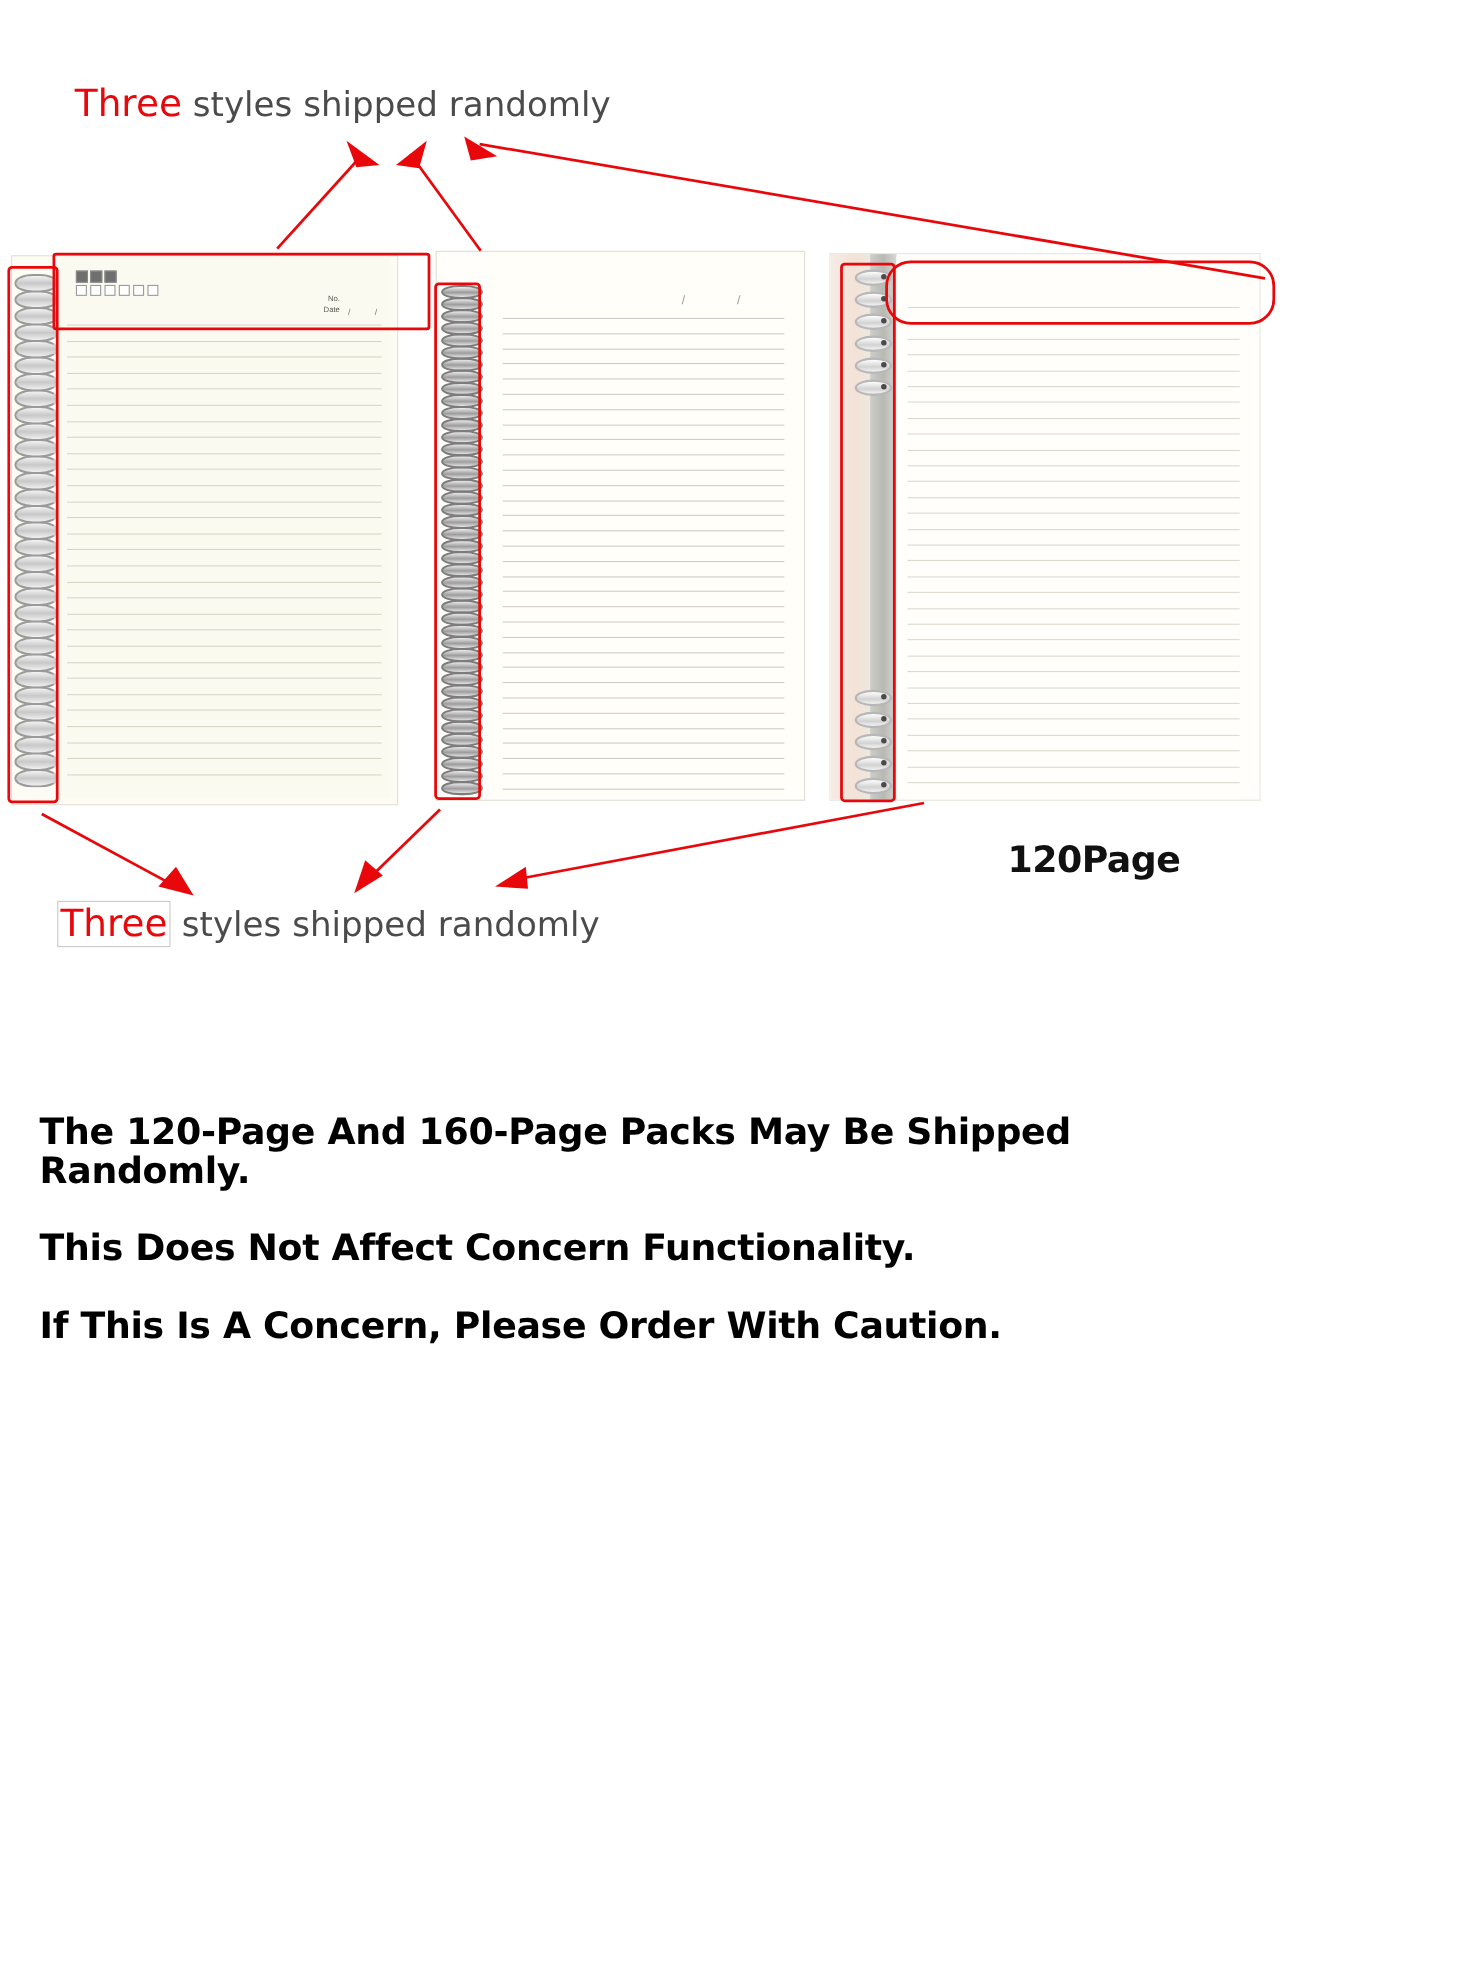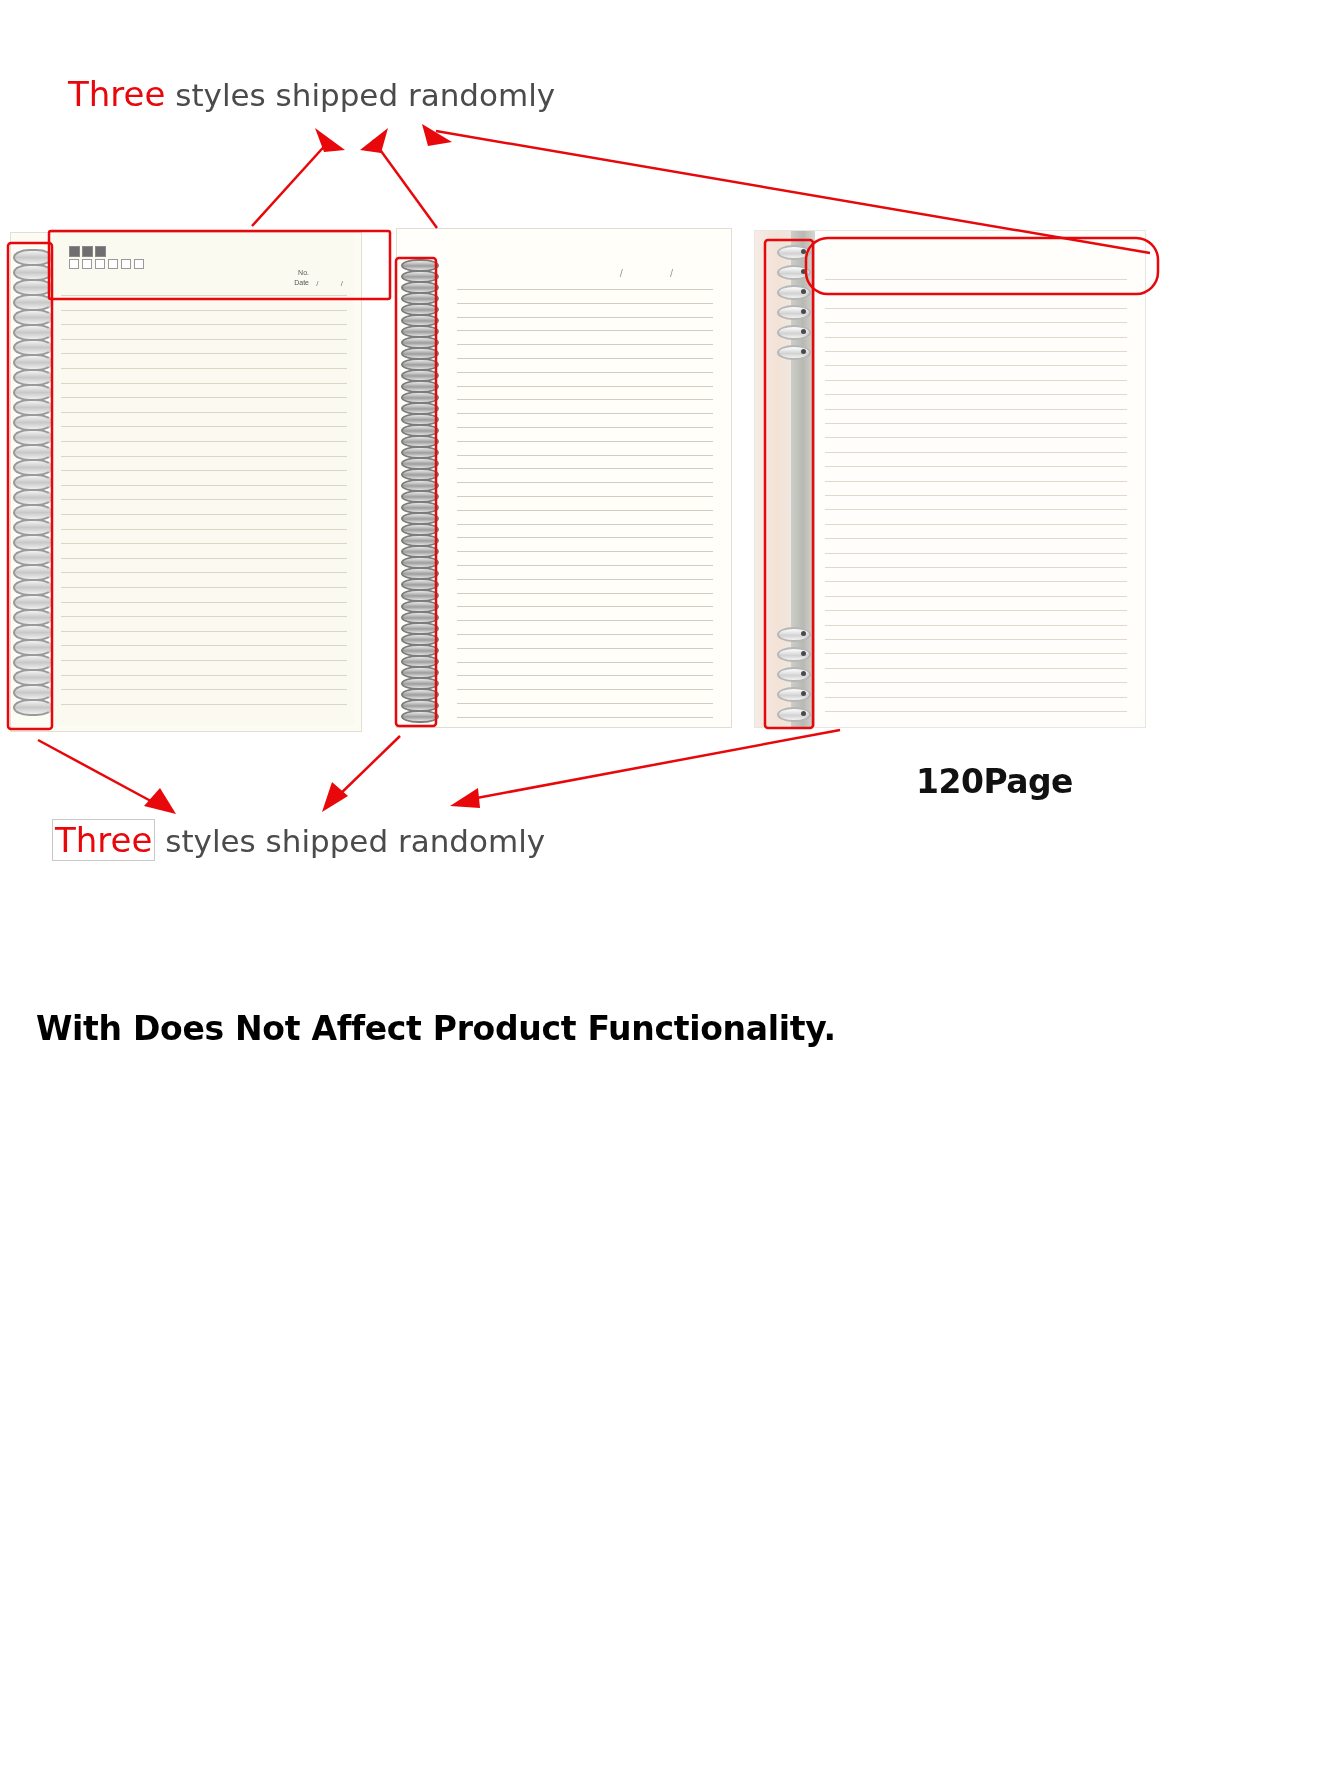--- a/index.html
+++ b/index.html
@@ -561,14 +561,16 @@
     <line x1="840" y1="730" x2="466" y2="800"></line>
   </g>
   <g fill="#e8070a">
     <polygon points="176,814 144,806 160,788"></polygon>
     <polygon points="322,812 332,782 348,796"></polygon>
     <polygon points="450,806 478,788 480,808"></polygon>
   </g>
 </svg>
 
 <div class="notice">
-  <p>With Does Not Affect Product Functionality.</p>
+  <p>The 120-Page And 160-Page Packs May Be Shipped Randomly.</p>
+  <p>This Does Not Affect Concern Functionality.</p>
+  <p>If This Is A Concern, Please Order With Caution.</p>
 </div>
 
 </body></html>

